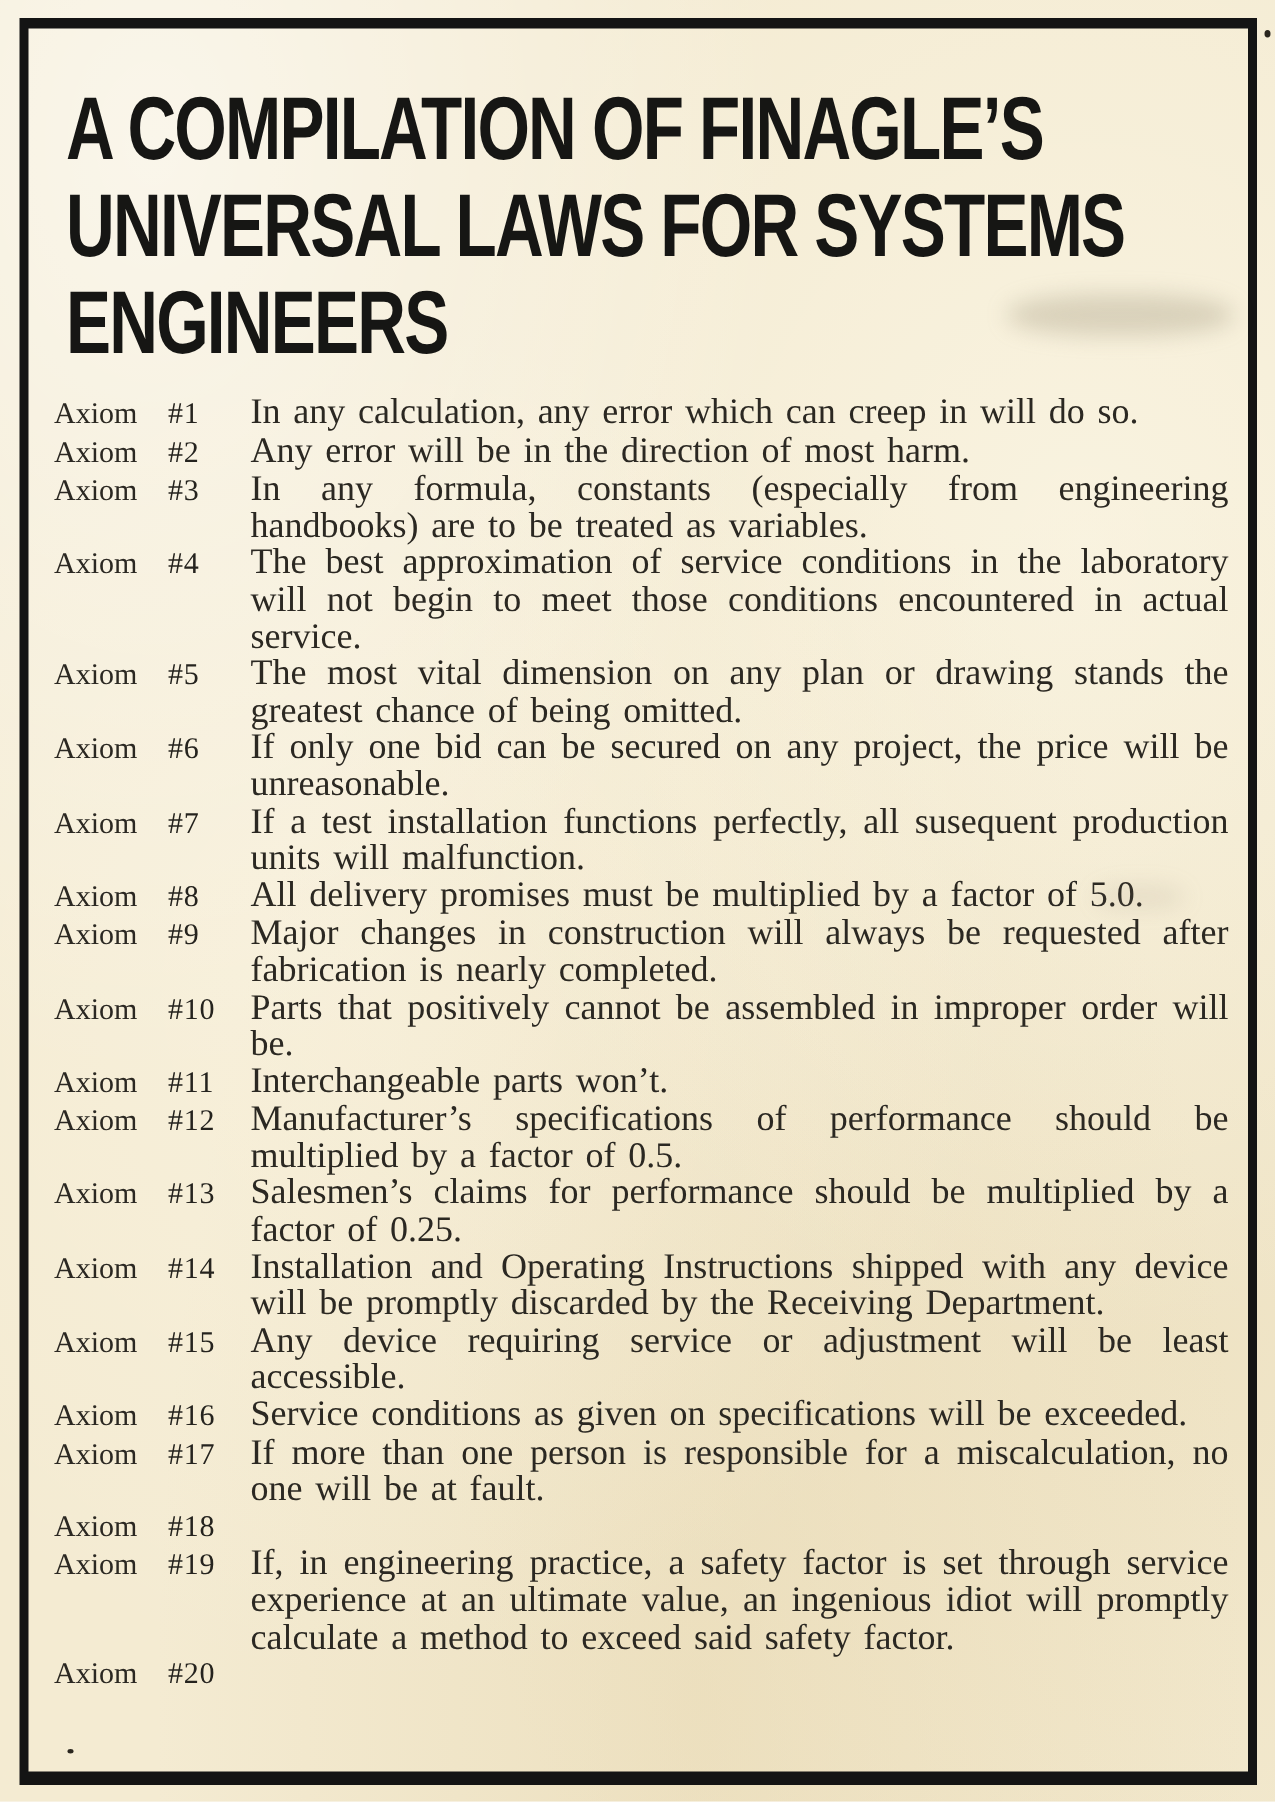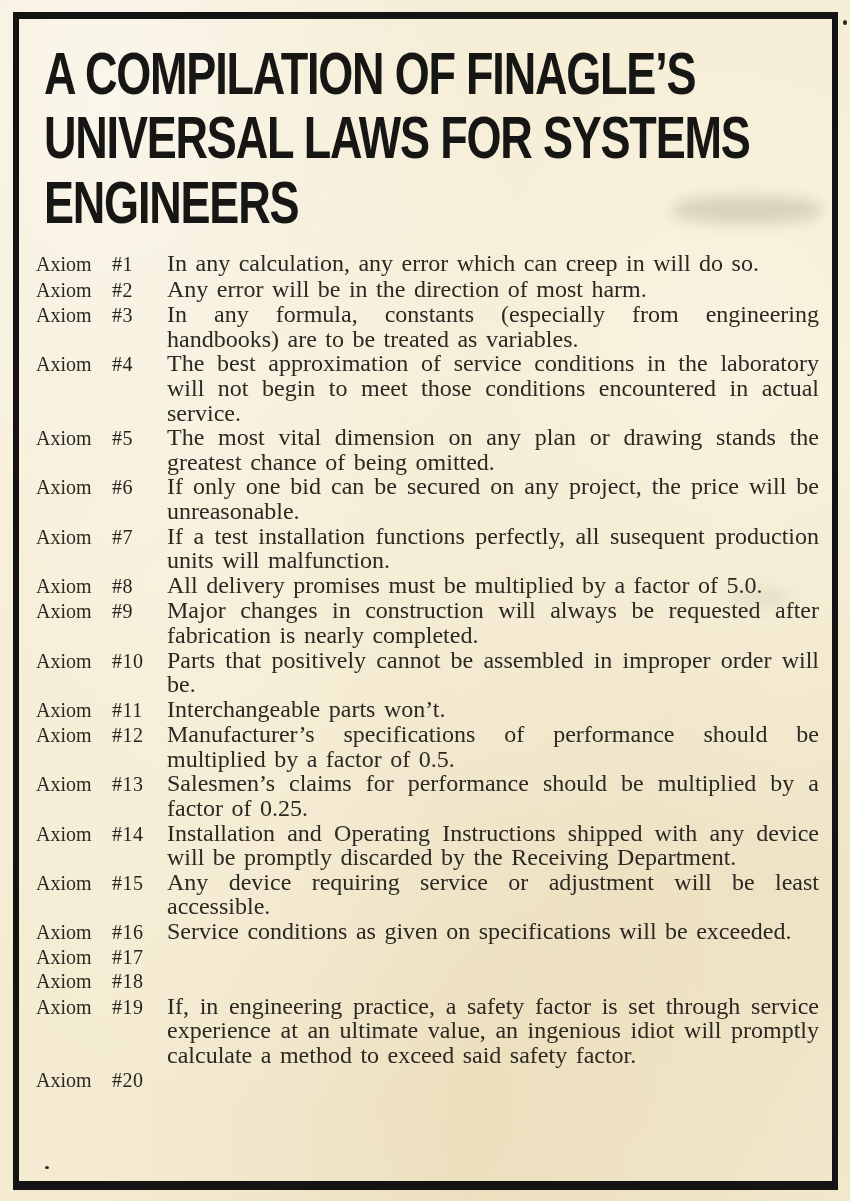--- a/index.html
+++ b/index.html
@@ -28,21 +28,21 @@
     width: 825px;
     height: 1178px;
     box-sizing: border-box;
     border: 6px solid #141414;
     border-top-width: 7px;
     border-bottom-width: 9px;
     padding: 20px 8px 0 8px;
   }
   .title-block {
     height: 198px;
-    margin: 2px 0 0 17px;
+    margin: 14px 0 0 17px;
     overflow: visible;
   }
   .title-inner {
     transform: scaleY(1.32);
     transform-origin: 0 0;
   }
   .title-line {
     font-family: "Liberation Sans", sans-serif;
     font-weight: bold;
     font-size: 45px;
@@ -202,20 +202,21 @@
 
   <div class="axiom-row">
     <span class="ax-label">Axiom</span>
     <span class="ax-num">#16</span>
     <span class="ax-text">Service conditions as given on specifications will be exceeded.</span>
   </div>
 
   <div class="axiom-row">
     <span class="ax-label">Axiom</span>
     <span class="ax-num">#17</span>
+    <span class="ax-text">If more than one person is responsible for a miscalculation, no one will be at fault.</span>
   </div>
 
   <div class="axiom-row">
     <span class="ax-label">Axiom</span>
     <span class="ax-num">#18</span>
   </div>
 
   <div class="axiom-row">
     <span class="ax-label">Axiom</span>
     <span class="ax-num">#19</span>

